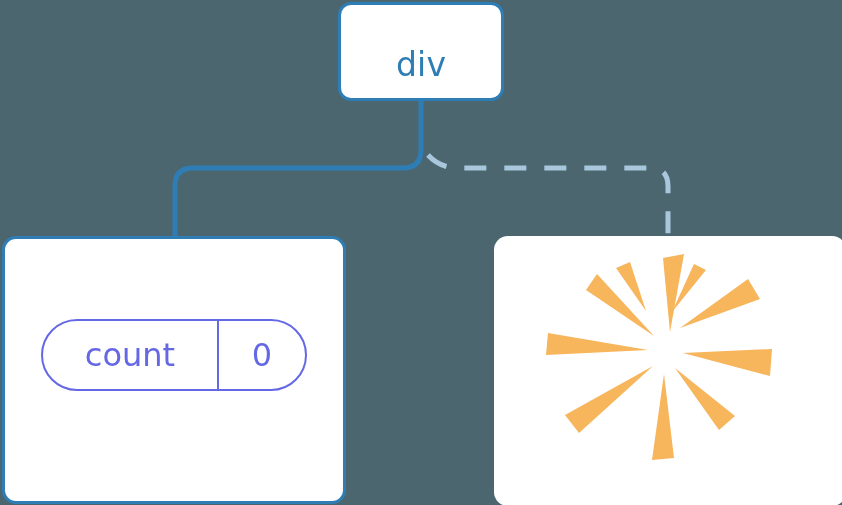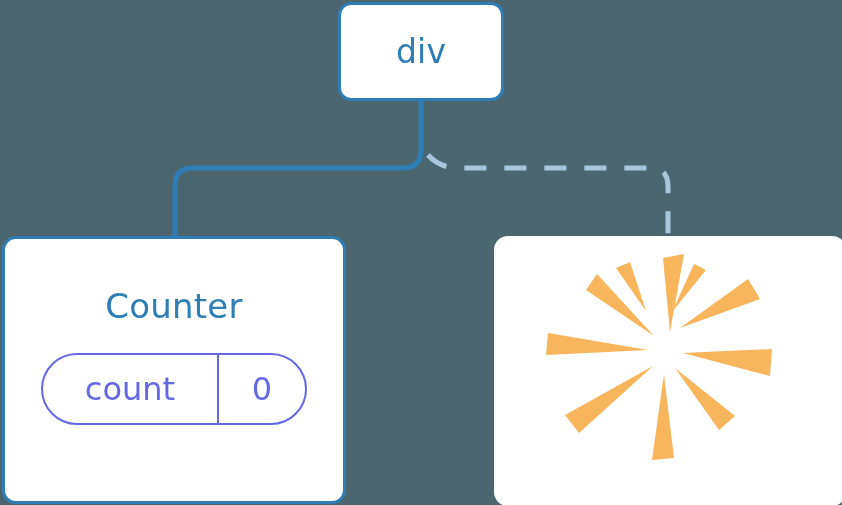--- a/index.html
+++ b/index.html
@@ -58,20 +58,21 @@
     height: 270px;
     border: none;
     border-radius: 14px;
     justify-content: center;
   }
   .node-title {
     color: #2e7eb5;
     font-size: 34px;
     line-height: 1;
     letter-spacing: 0.2px;
+    margin-top: 26px;
   }
   .node-div .node-title {
     font-size: 33px;
   }
   .state-pill {
     position: relative;
     margin-top: 30px;
     width: 266px;
     height: 72px;
     border: 2px solid #6568e4;
@@ -120,21 +121,20 @@
     <path d="M 421 101 L 421 150 Q 421 168 403 168 L 193 168 Q 175 168 175 186 L 175 239" fill="none" stroke="#2e7eb5" stroke-width="5" stroke-linecap="round"></path>
 
     <path d="M 428 155 Q 440 168 458 168 L 650 168 Q 668 168 668 186 L 668 239" fill="none" stroke="#a8c7dc" stroke-width="5" stroke-linecap="butt" stroke-dasharray="22 18"></path>
   </svg>
 
   <div class="node node-div">
     <span class="node-title">div</span>
   </div>
 
   <div class="node node-counter">
-    <span class="node-title">Counter</span>
 
     <div class="state-pill">
       <span class="pill-key">count</span>
       <span class="pill-divider"></span>
       <span class="pill-val">0</span>
     </div>
   </div>
 
   <div class="node node-flash">
     <div class="sunburst">

